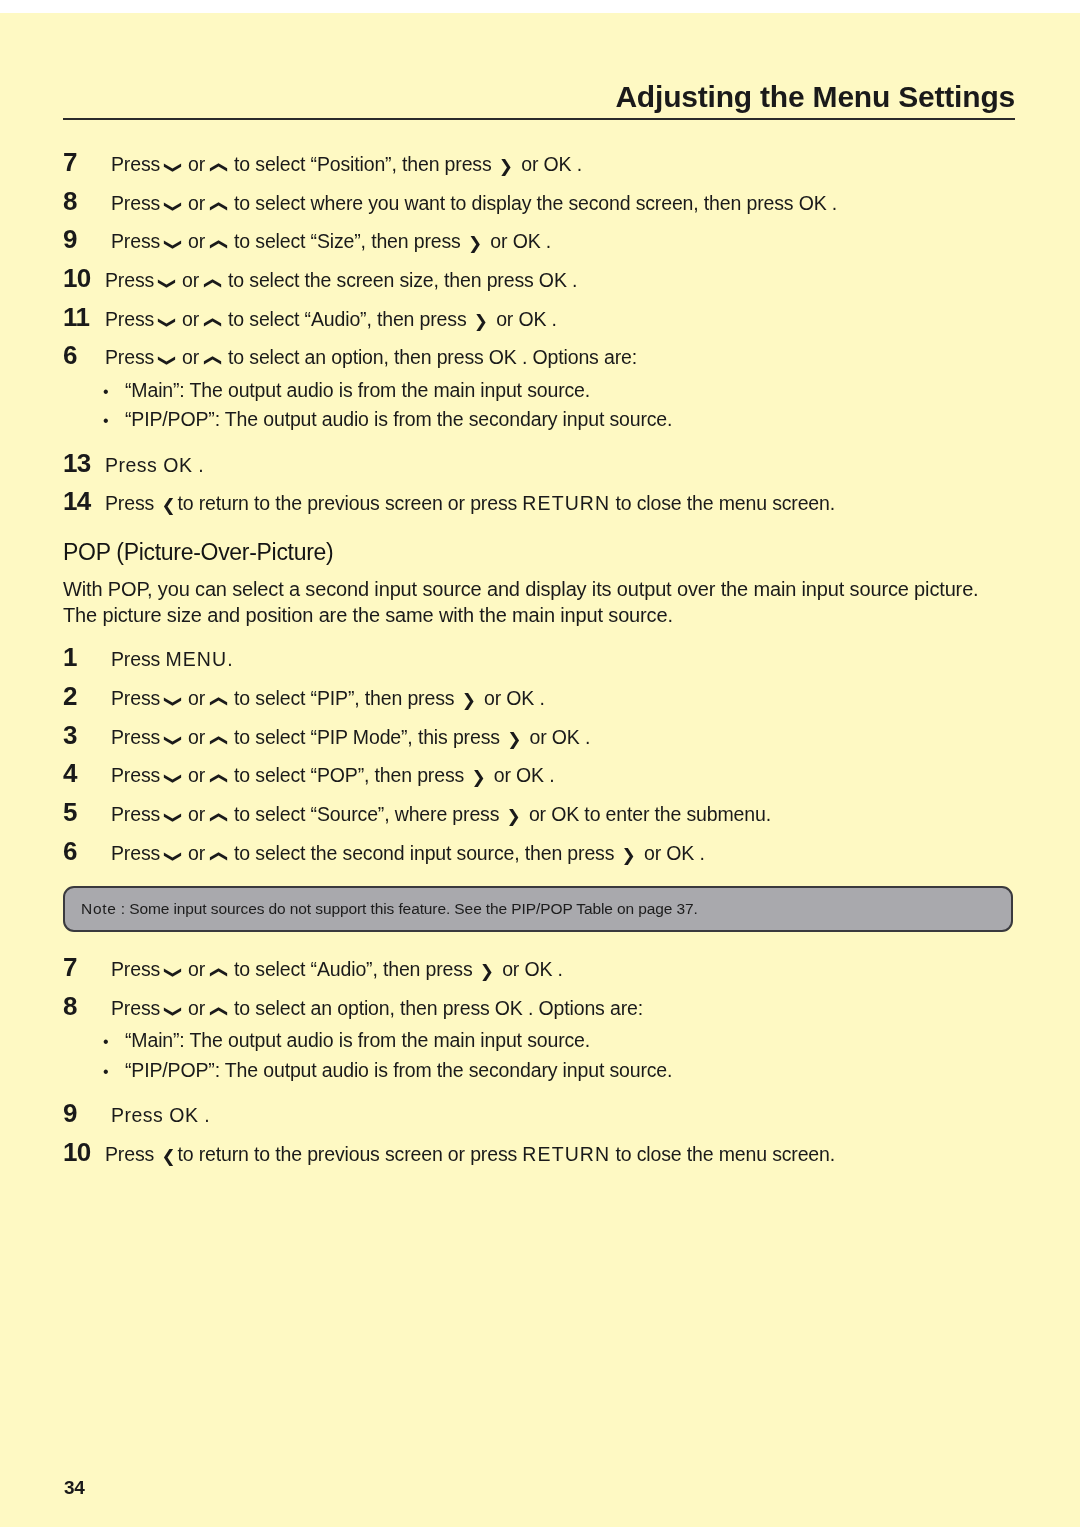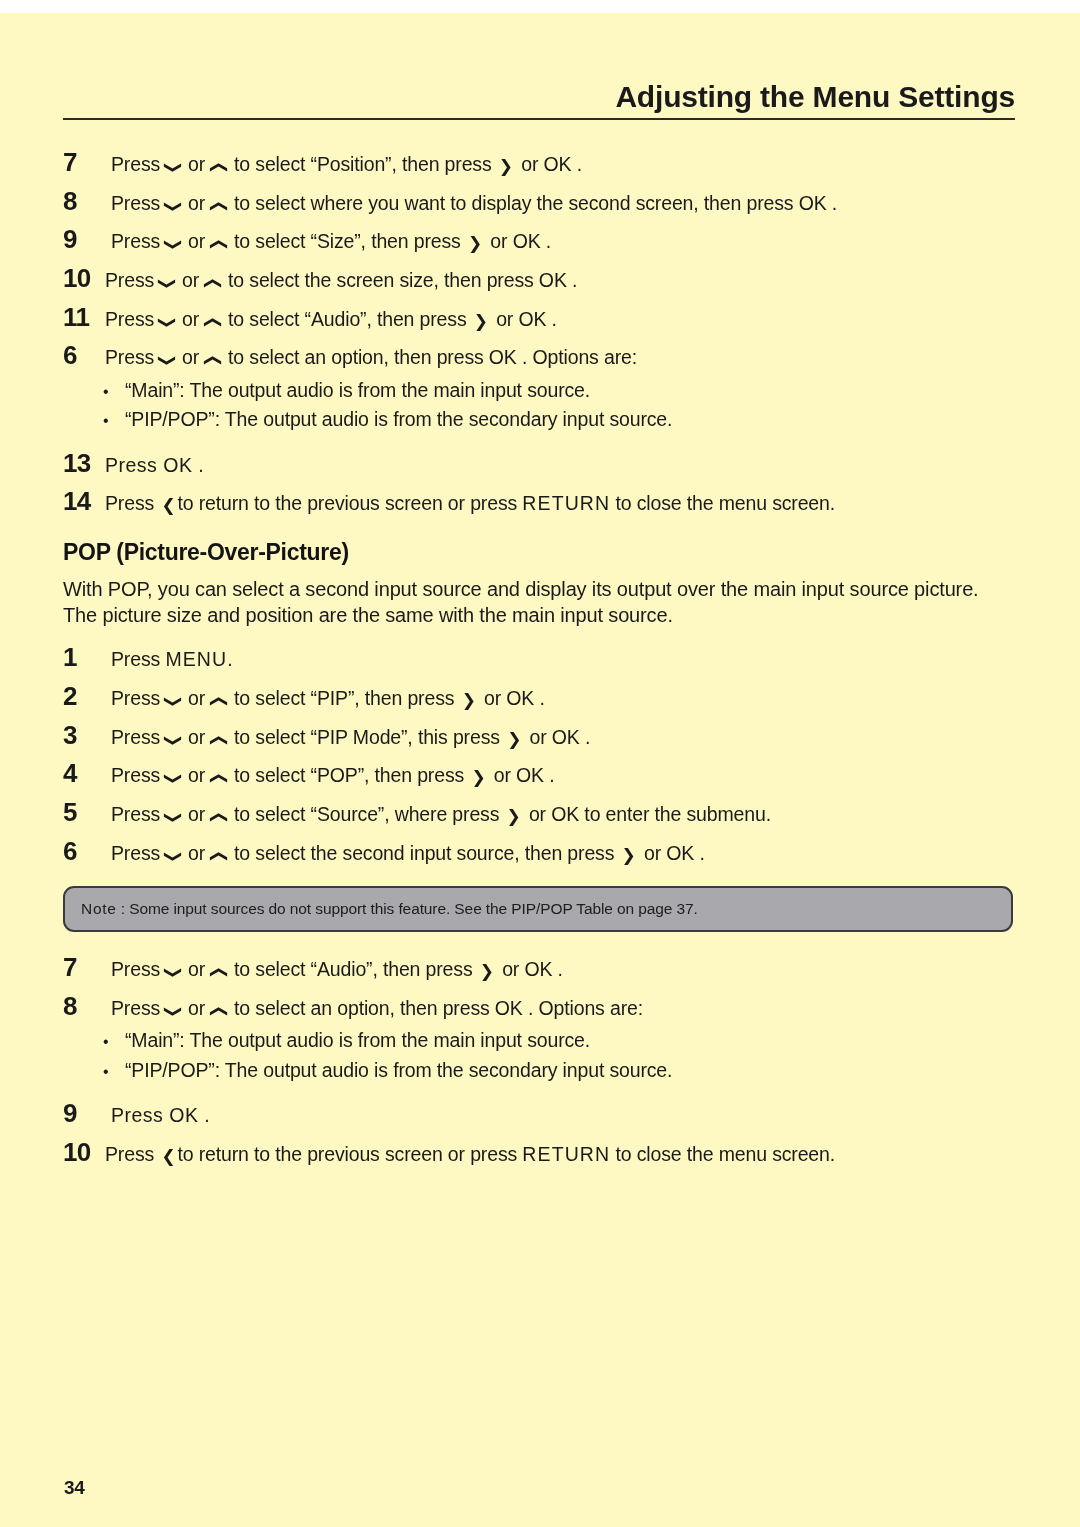--- a/index.html
+++ b/index.html
@@ -117,21 +117,21 @@
     flex: 1 1 auto;
     font-size: 19.5px;
     line-height: 1.2;
     letter-spacing: -0.15px;
     color: #1a1a1a;
   }
 
   
   .section-heading {
     font-size: 23px;
-    font-weight: 700;
+    font-weight: 400;
     letter-spacing: -0.3px;
     color: #141414;
     margin: 22px 0 10px 0;
   }
   .section-body {
     font-size: 20px;
     line-height: 1.32;
     letter-spacing: -0.15px;
     color: #1a1a1a;
     margin-bottom: 14px;

